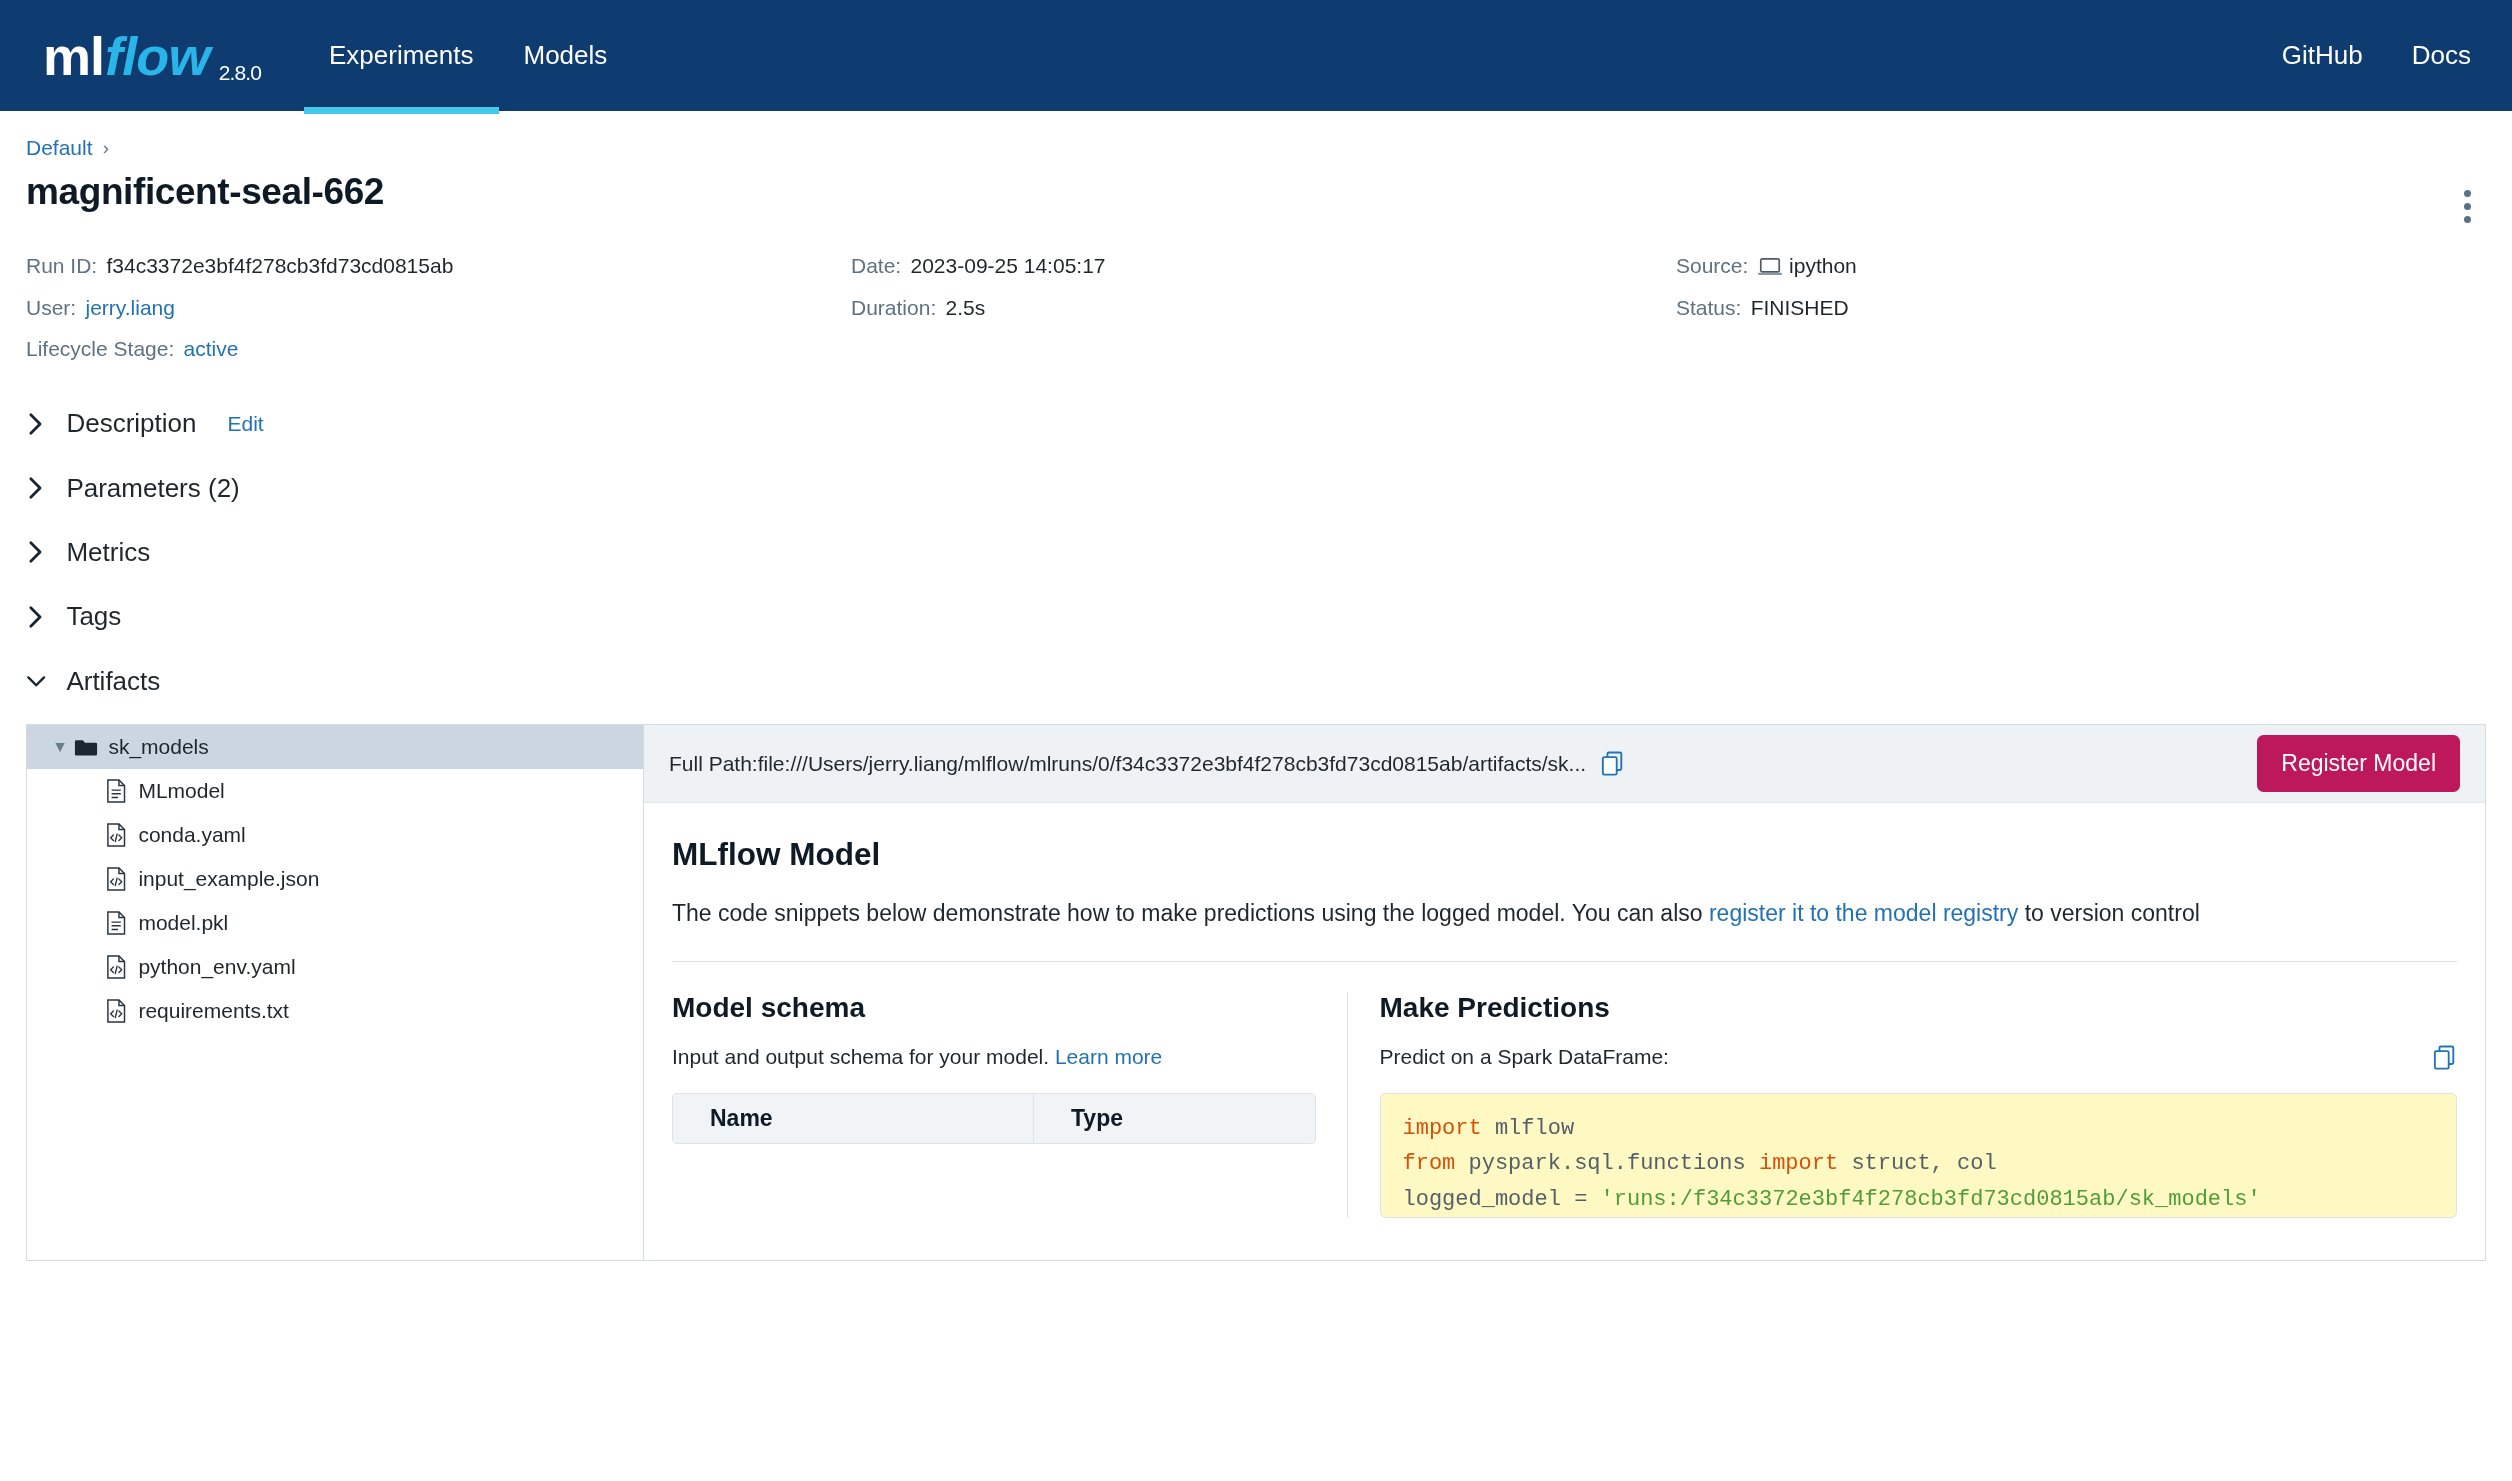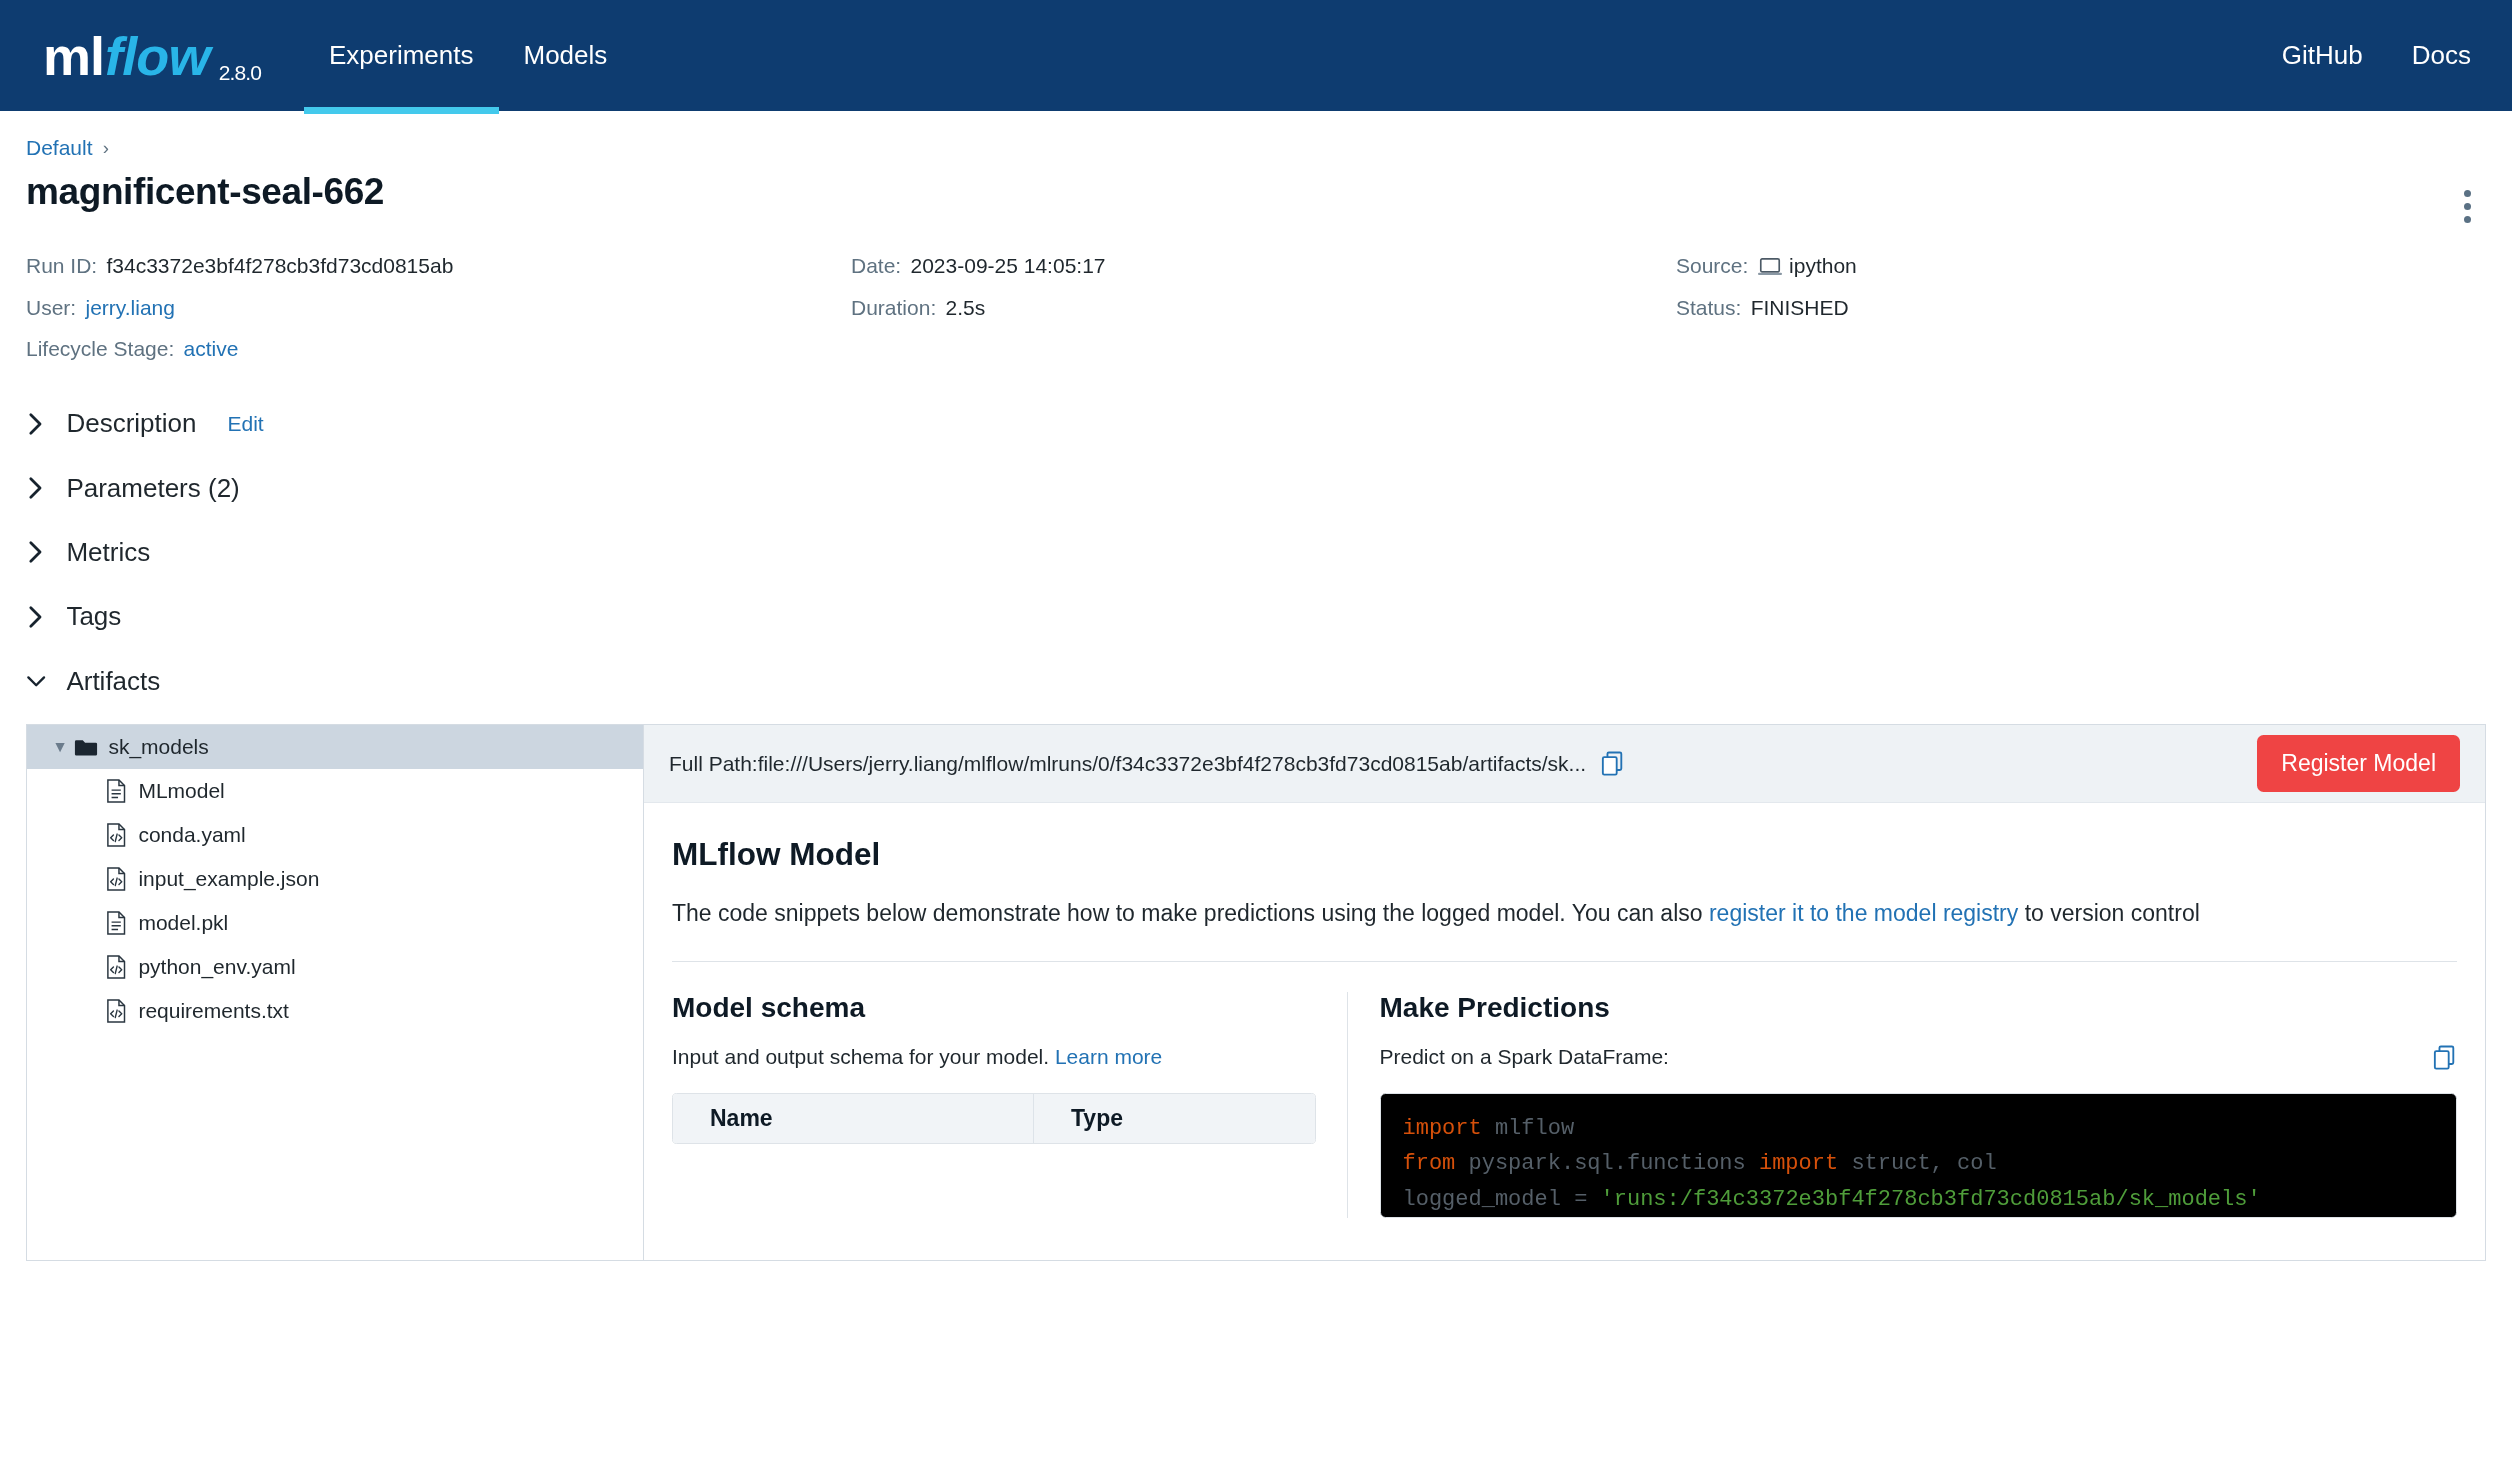--- a/index.html
+++ b/index.html
@@ -169,21 +169,21 @@
   .path-text {
     font-size: 21px;
     color: #1f272d;
     white-space: nowrap;
     overflow: hidden;
     text-overflow: ellipsis;
   }
   .copy-icon { cursor: pointer; flex: 0 0 auto; display: flex; align-items: center; }
   .register-btn {
     margin-left: auto;
-    background: #ef4444;
+    background: #be185d;
     color: #ffffff;
     font-size: 23px;
     border: none;
     border-radius: 6.5px;
     padding: 15px 24px;
     cursor: pointer;
     font-family: "Liberation Sans", sans-serif;
     white-space: nowrap;
   }
 
@@ -232,21 +232,21 @@
 
   .predict-head {
     display: flex;
     align-items: flex-start;
     justify-content: space-between;
     margin-top: 20.4px;
   }
   .predict-label { font-size: 21px; color: #1f272d; }
   .code-block {
     margin-top: 22px;
-    background: #000000;
+    background: #fef9c3;
     border: 0.9px solid #dde2e7;
     border-radius: 5.6px;
     padding: 16.7px 22px 0 22px;
     font-family: "Liberation Mono", monospace;
     font-size: 22px;
     line-height: 1.62;
     color: #333a40;
     overflow: hidden;
   }
   .tok-kw { color: #d6500a; }

